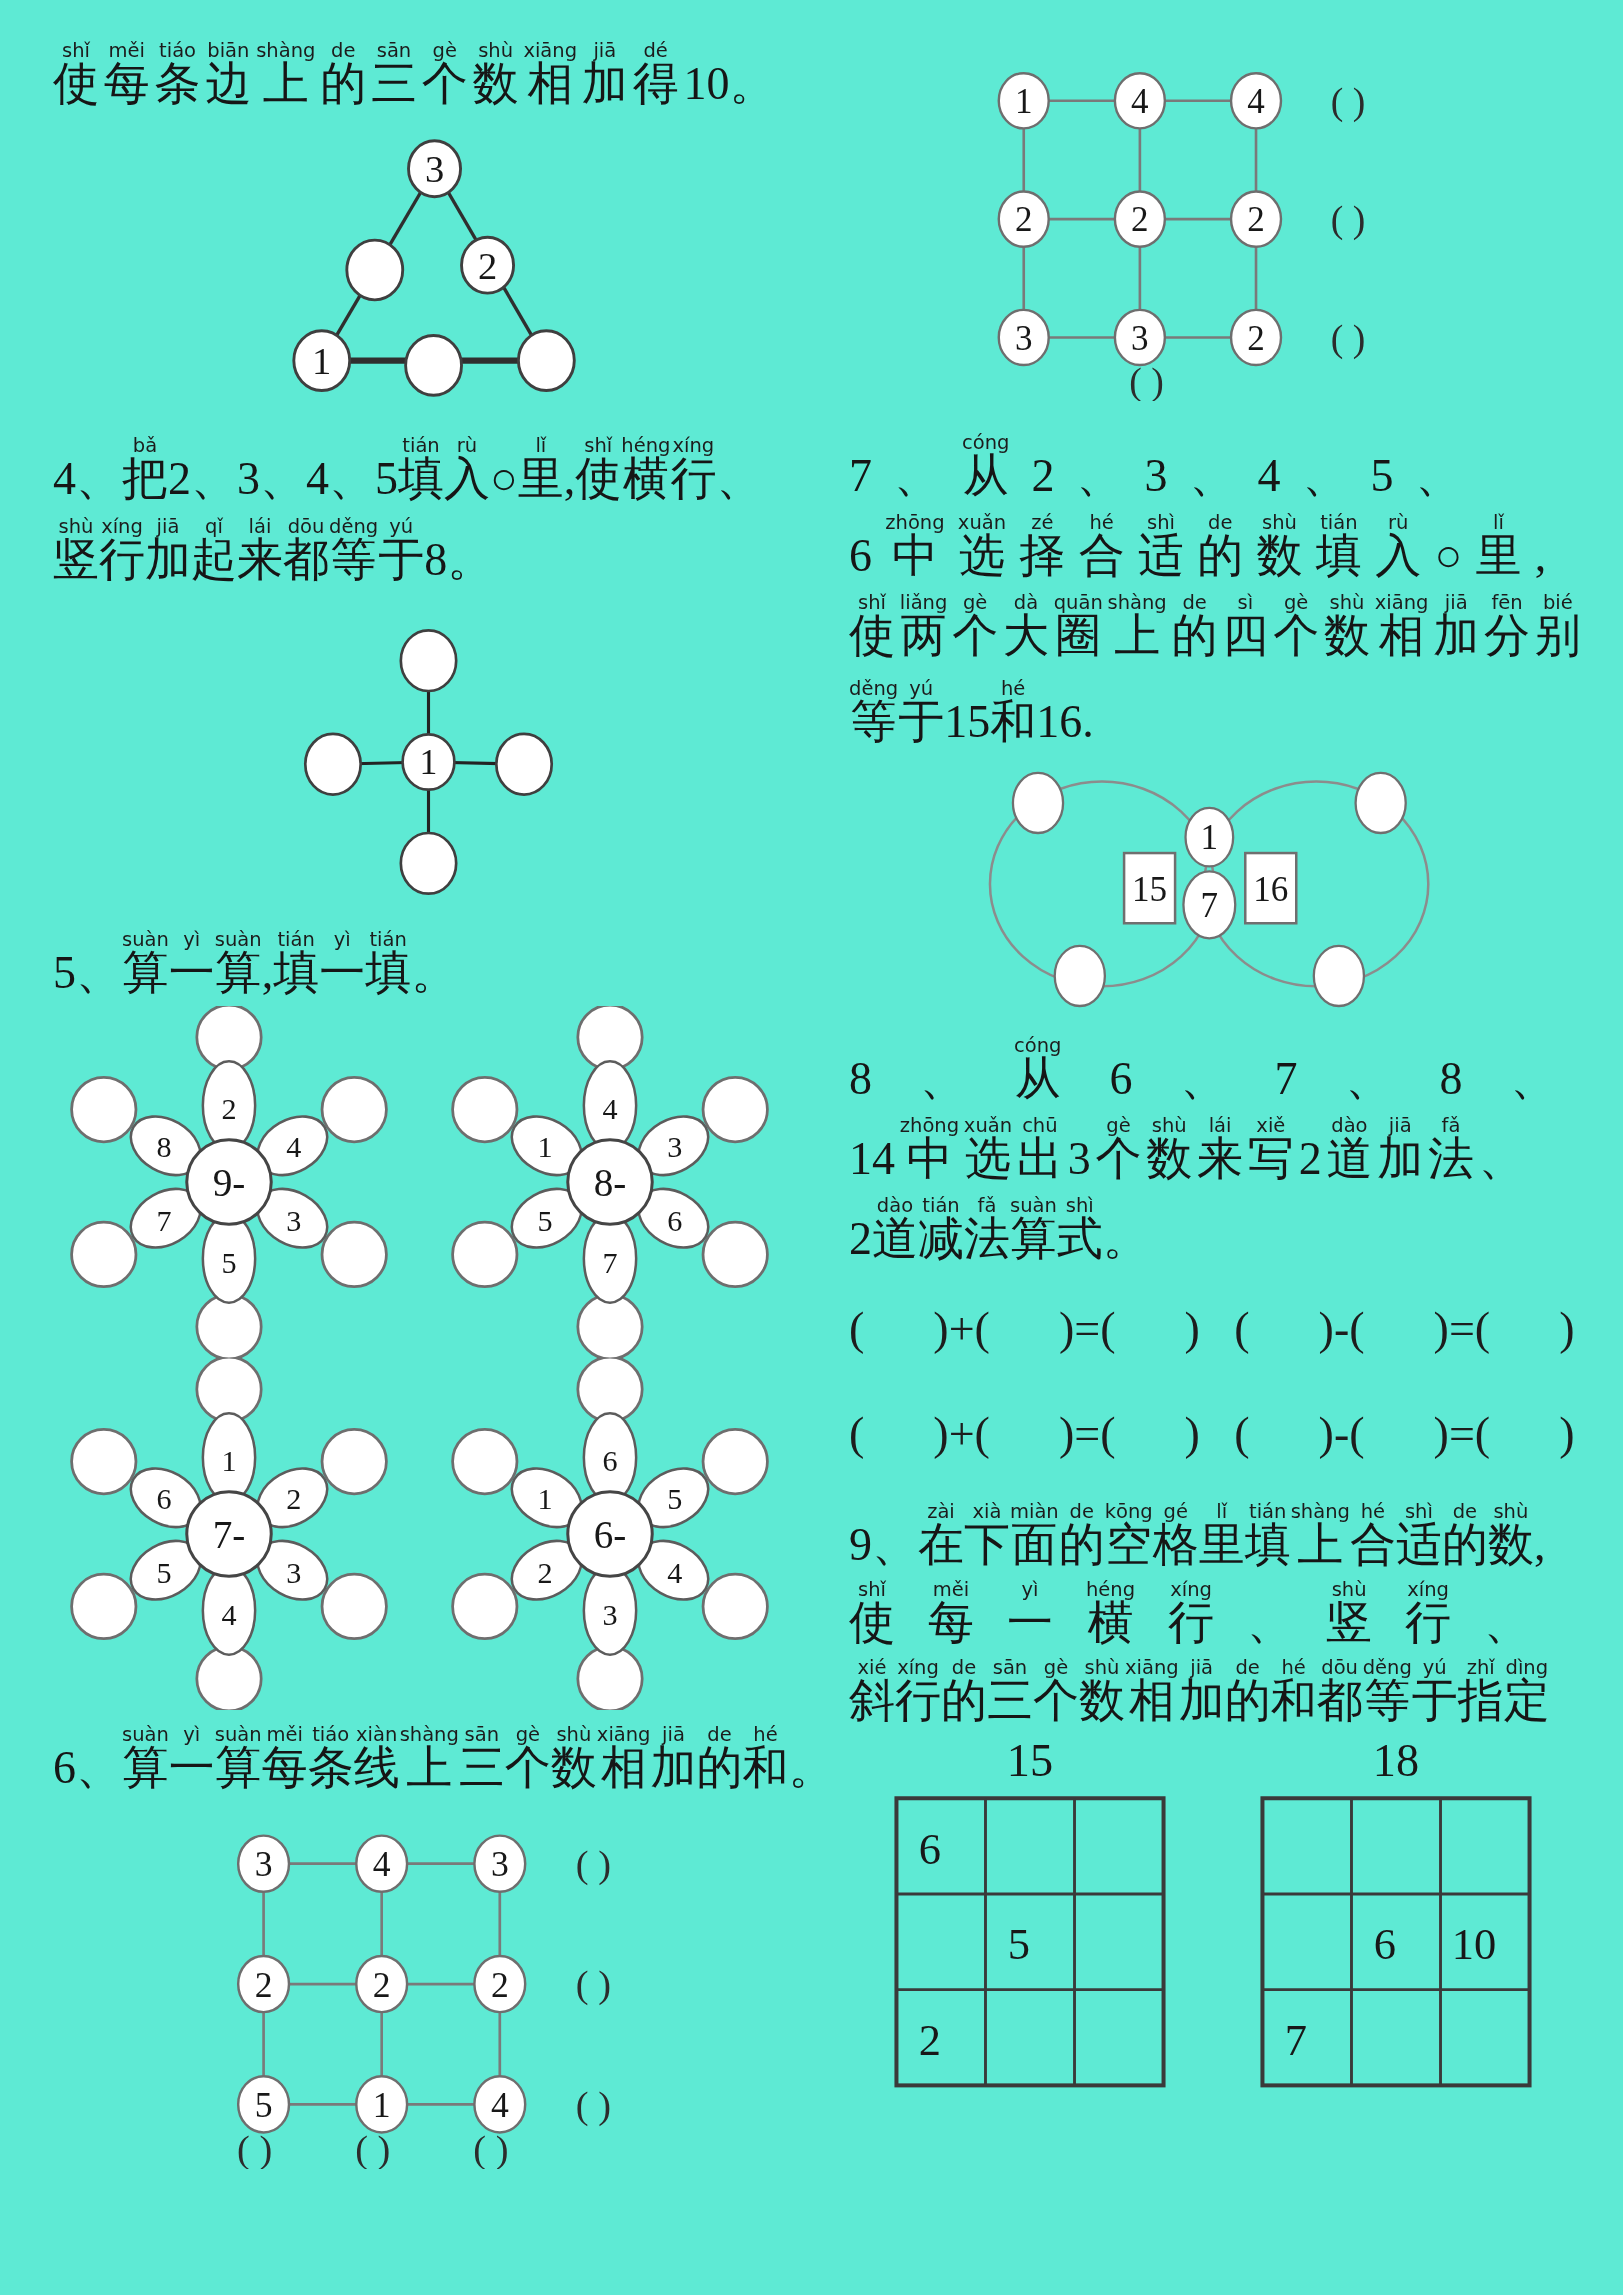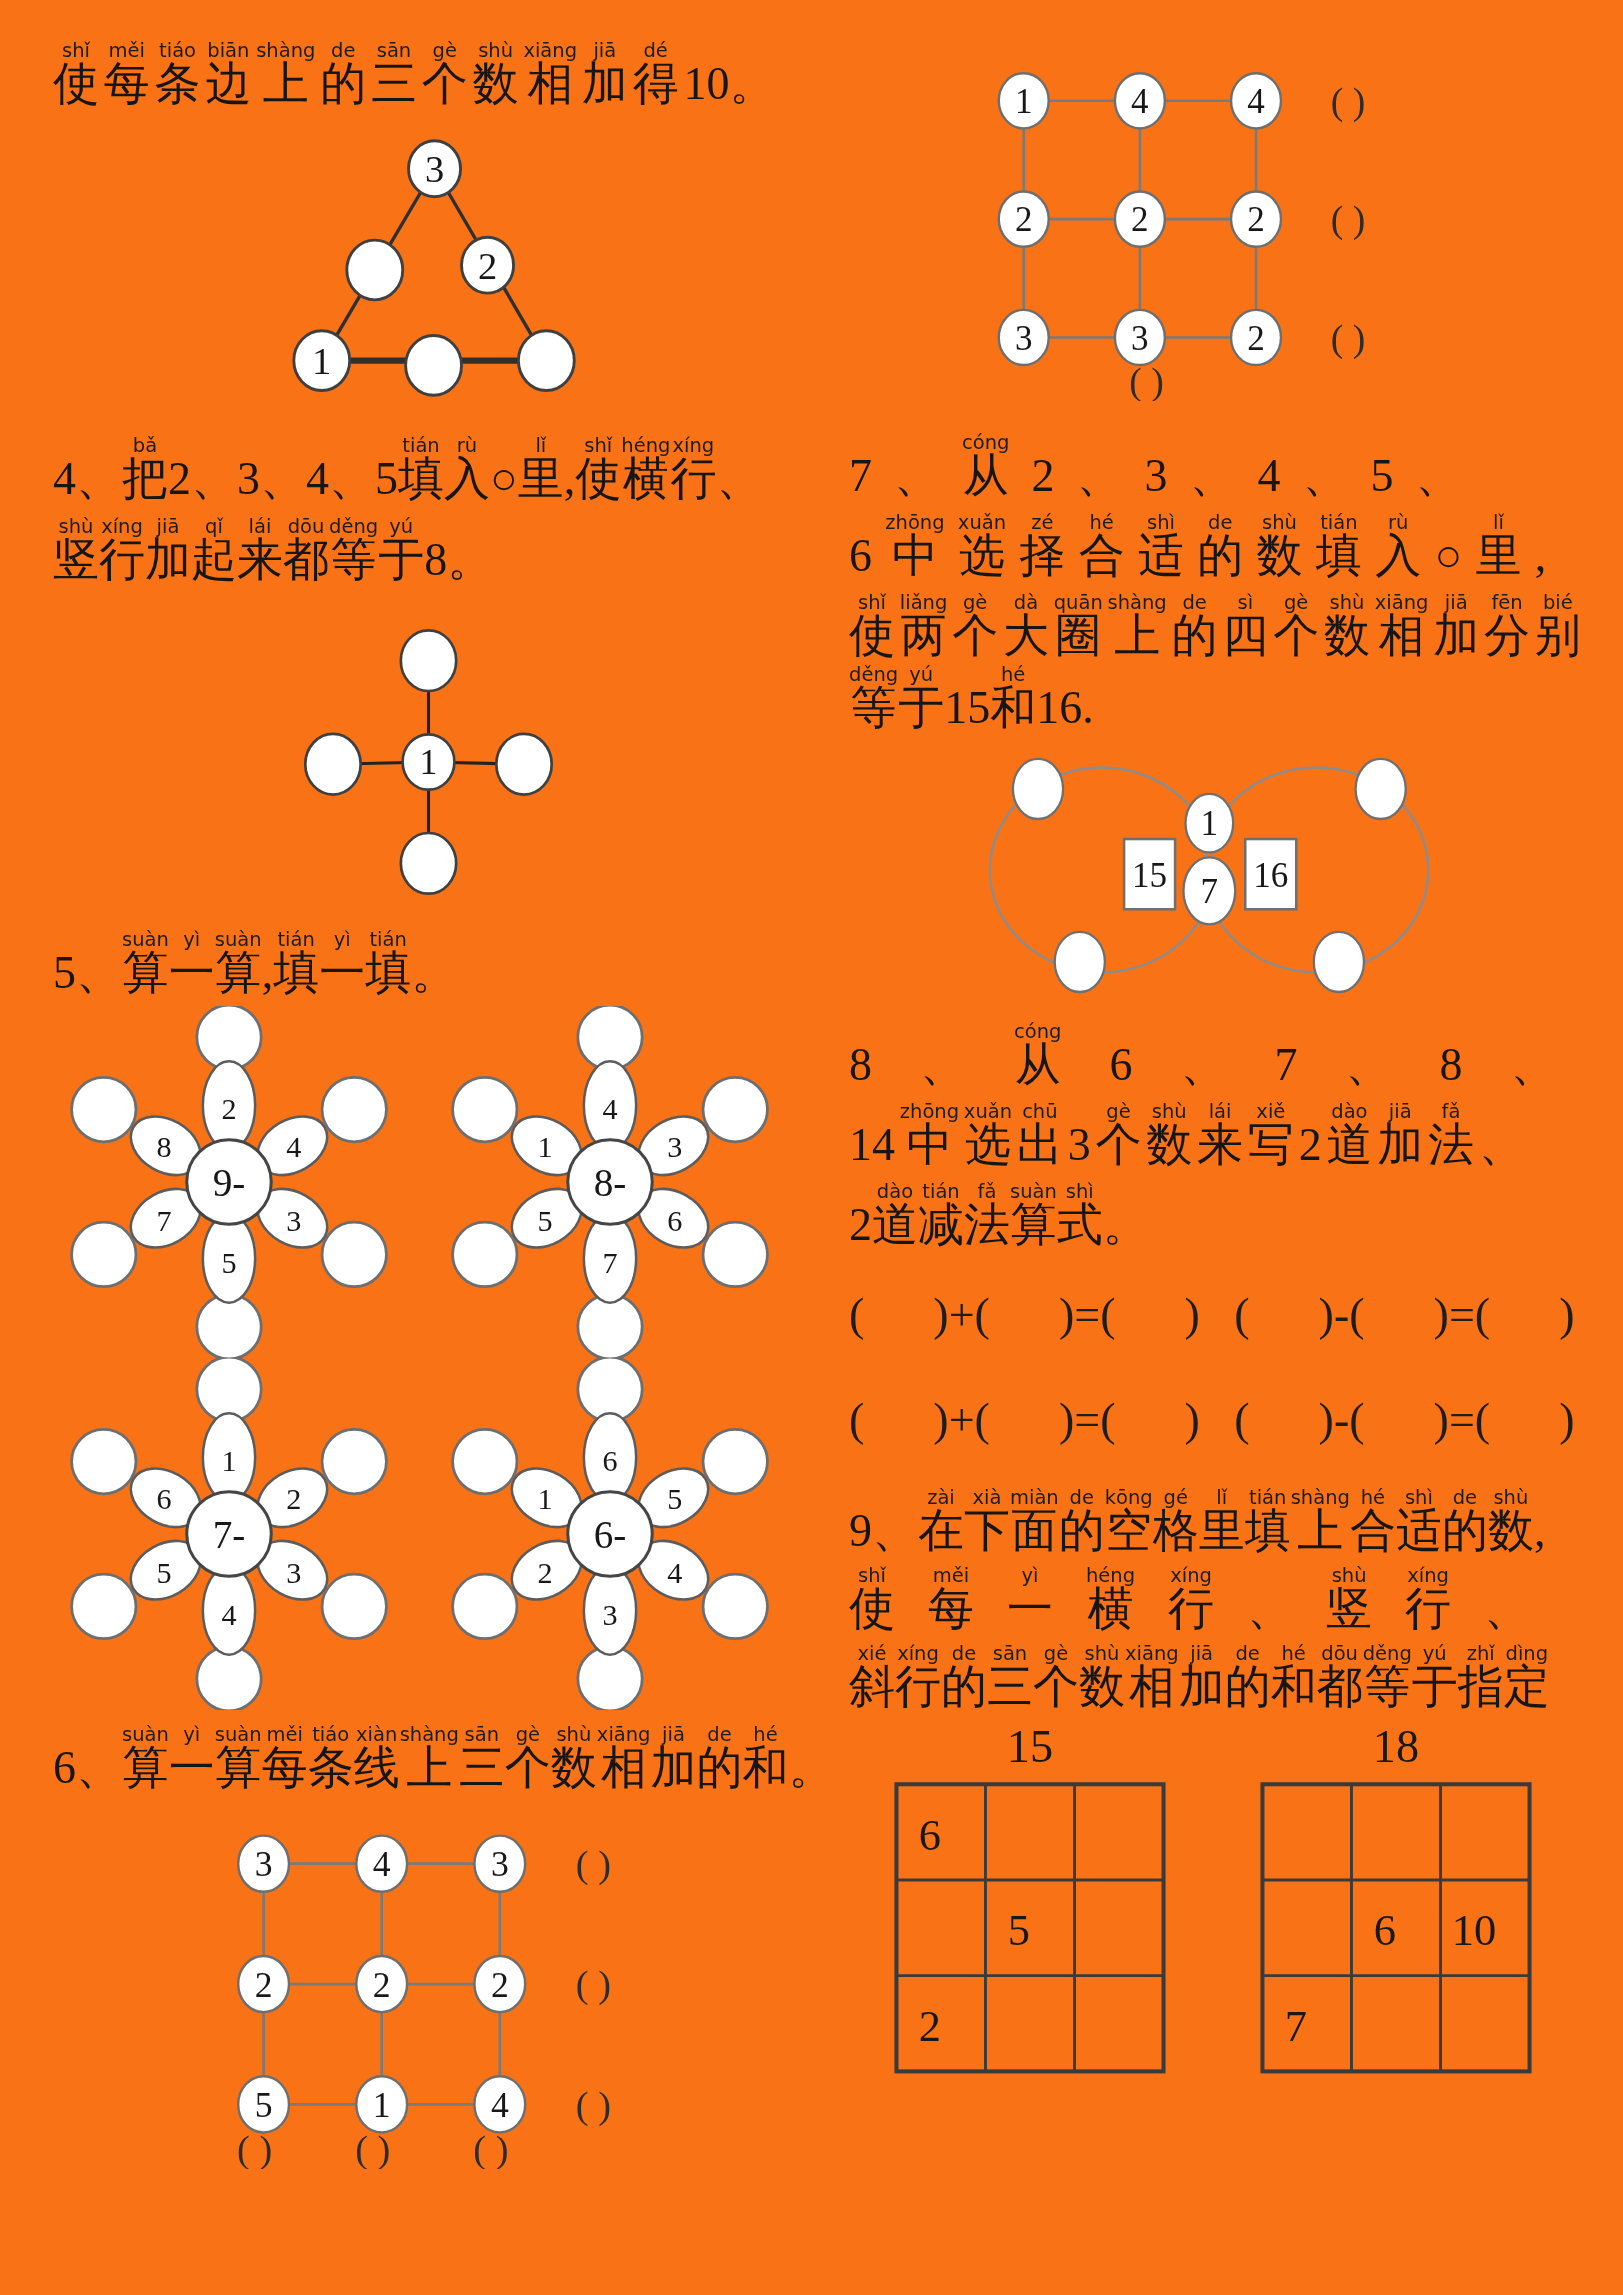--- a/index.html
+++ b/index.html
@@ -1,18 +1,18 @@
 <!DOCTYPE html>
 <html style="font-size:7.6px"><head>
 <meta charset="utf-8">
 <style>
   html, body { margin:0; padding:0; background:#e8e8e8; }
   #page {
     position:relative; width:1623px; height:2295px;
-    background:#f97316; overflow:hidden;
+    background:#5eead4; overflow:hidden;
     font-family:"Liberation Serif","DejaVu Serif",serif;
     color:#161616;
   }
   .col { position:absolute; }
   #col-left  { left:53px;  top:42px;  width:785px; }
   #col-right { left:849px; top:46px;  width:766px; }
 
   
   .hline { font-size:46px; line-height:1.12; white-space:nowrap; padding-top:6.7px; }
   .hline ruby { ruby-position:over; }
@@ -325,21 +325,21 @@
         <text class="paren" x="890" y="155">(        )</text>
         <text class="paren" x="890" y="425">(        )</text>
         <text class="paren" x="890" y="695">(        )</text>
         <text class="paren" x="430" y="795">(        )</text>
       </g>
     </svg>
 
     <div class="hline g46"><ruby><span>7</span><rt></rt></ruby><ruby><span>、</span><rt></rt></ruby><ruby><span>从</span><rt>cóng</rt></ruby><ruby><span>2</span><rt></rt></ruby><ruby><span>、</span><rt></rt></ruby><ruby><span>3</span><rt></rt></ruby><ruby><span>、</span><rt></rt></ruby><ruby><span>4</span><rt></rt></ruby><ruby><span>、</span><rt></rt></ruby><ruby><span>5</span><rt></rt></ruby><ruby><span>、</span><rt></rt></ruby></div>
     <div class="hline g28" style="margin-top:12.4px"><ruby><span>6</span><rt></rt></ruby><ruby><span>中</span><rt>zhōng</rt></ruby><ruby><span>选</span><rt>xuǎn</rt></ruby><ruby><span>择</span><rt>zé</rt></ruby><ruby><span>合</span><rt>hé</rt></ruby><ruby><span>适</span><rt>shì</rt></ruby><ruby><span>的</span><rt>de</rt></ruby><ruby><span>数</span><rt>shù</rt></ruby><ruby><span>填</span><rt>tián</rt></ruby><ruby><span>入</span><rt>rù</rt></ruby><ruby><span>○</span><rt></rt></ruby><ruby><span>里</span><rt>lǐ</rt></ruby><ruby><span>,</span><rt></rt></ruby></div>
     <div class="hline g10" style="margin-top:12.4px"><ruby><span>使</span><rt>shǐ</rt></ruby><ruby><span>两</span><rt>liǎng</rt></ruby><ruby><span>个</span><rt>gè</rt></ruby><ruby><span>大</span><rt>dà</rt></ruby><ruby><span>圈</span><rt>quān</rt></ruby><ruby><span>上</span><rt>shàng</rt></ruby><ruby><span>的</span><rt>de</rt></ruby><ruby><span>四</span><rt>sì</rt></ruby><ruby><span>个</span><rt>gè</rt></ruby><ruby><span>数</span><rt>shù</rt></ruby><ruby><span>相</span><rt>xiāng</rt></ruby><ruby><span>加</span><rt>jiā</rt></ruby><ruby><span>分</span><rt>fēn</rt></ruby><ruby><span>别</span><rt>bié</rt></ruby></div>
-    <div class="hline" style="margin-top:5px"><ruby><span>等</span><rt>děng</rt></ruby><ruby><span>于</span><rt>yú</rt></ruby><ruby><span>15</span><rt></rt></ruby><ruby><span>和</span><rt>hé</rt></ruby><ruby><span>16.</span><rt></rt></ruby></div>
+    <div class="hline" style="margin-top:19px"><ruby><span>等</span><rt>děng</rt></ruby><ruby><span>于</span><rt>yú</rt></ruby><ruby><span>15</span><rt></rt></ruby><ruby><span>和</span><rt>hé</rt></ruby><ruby><span>16.</span><rt></rt></ruby></div>
 
     <svg width="585" height="243" viewBox="0 0 1400 580" style="margin:22px 0 24px 67px">
       <g class="bigc">
         <ellipse cx="445" cy="272" rx="268" ry="245"></ellipse>
         <ellipse cx="958" cy="272" rx="268" ry="245"></ellipse>
       </g>
       <g class="smallc">
         <ellipse cx="292" cy="78" rx="60" ry="72"></ellipse>
         <ellipse cx="392" cy="492" rx="60" ry="72"></ellipse>
         <ellipse cx="1112" cy="78" rx="60" ry="72"></ellipse>

